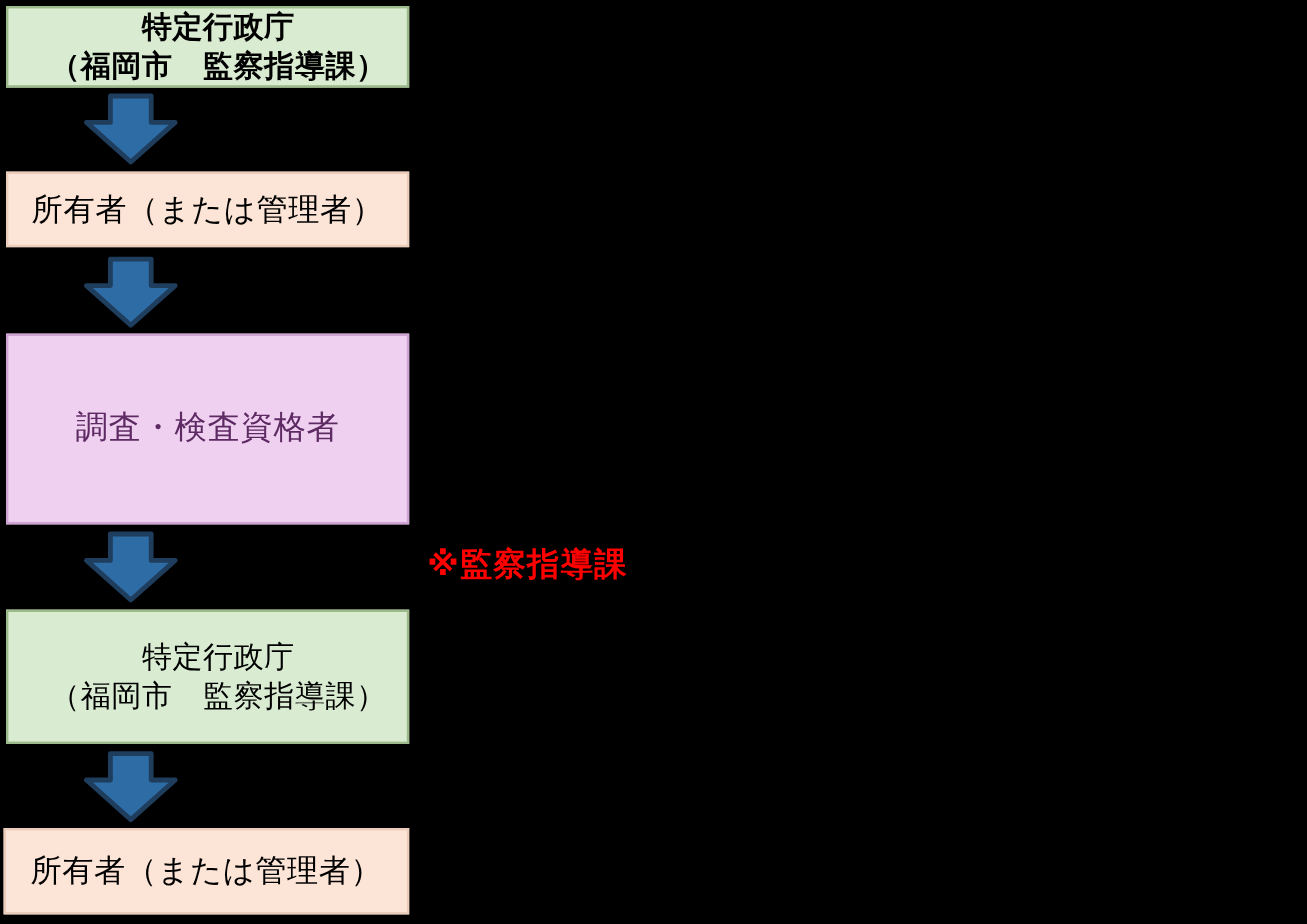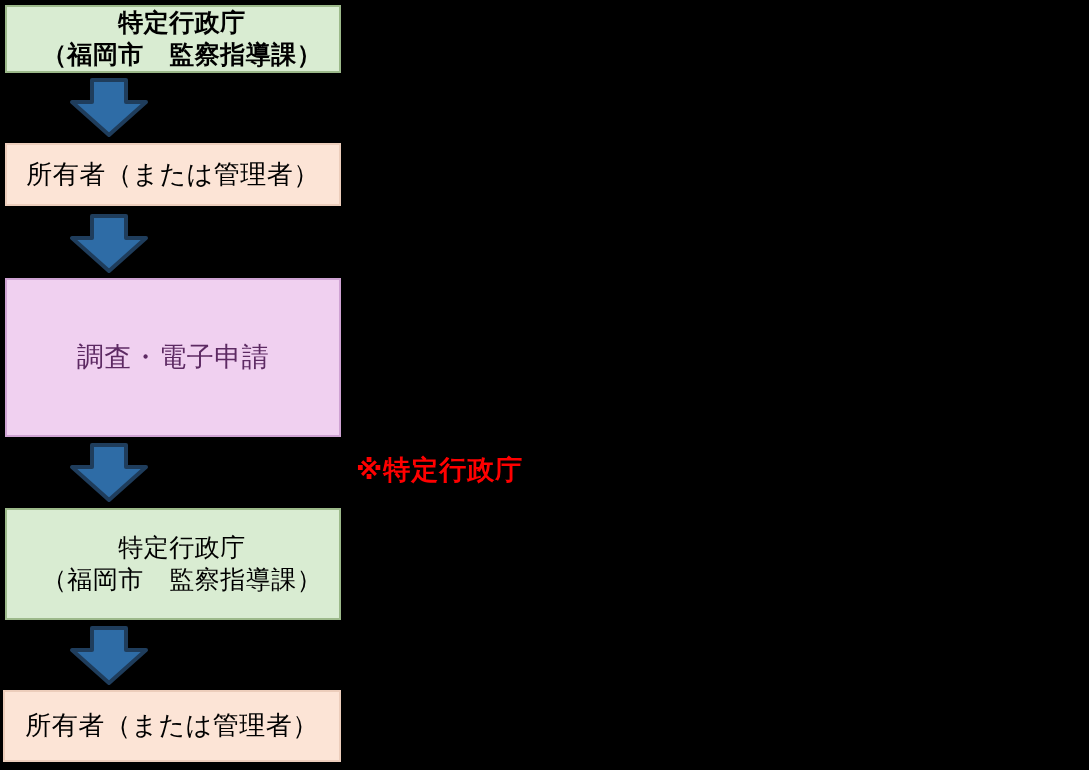--- a/index.html
+++ b/index.html
@@ -93,27 +93,27 @@
   <svg class="arrow arrow-1" viewBox="0 0 82 62" aria-hidden="true">
     <polygon points="24,3 58,3 58,25 78,25 41,58 4,25 24,25"></polygon>
   </svg>
 
   <div class="node peach node-2">所有者（または管理者）</div>
 
   <svg class="arrow arrow-2" viewBox="0 0 82 62" aria-hidden="true">
     <polygon points="24,3 58,3 58,25 78,25 41,58 4,25 24,25"></polygon>
   </svg>
 
-  <div class="node purple node-3">調査・電子申請</div>
+  <div class="node purple node-3">調査・検査資格者</div>
 
   <svg class="arrow arrow-3" viewBox="0 0 82 62" aria-hidden="true">
     <polygon points="24,3 58,3 58,25 78,25 41,58 4,25 24,25"></polygon>
   </svg>
 
-  <div class="annotation">※特定行政庁</div>
+  <div class="annotation">※監察指導課</div>
 
   <div class="node green node-4">特定行政庁
 （福岡市　監察指導課）</div>
 
   <svg class="arrow arrow-4" viewBox="0 0 82 62" aria-hidden="true">
     <polygon points="24,3 58,3 58,25 78,25 41,58 4,25 24,25"></polygon>
   </svg>
 
   <div class="node peach node-5">所有者（または管理者）</div>
 

